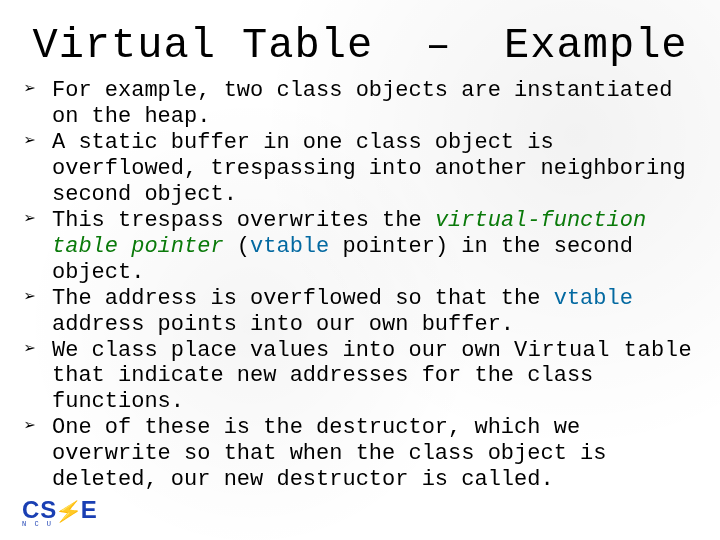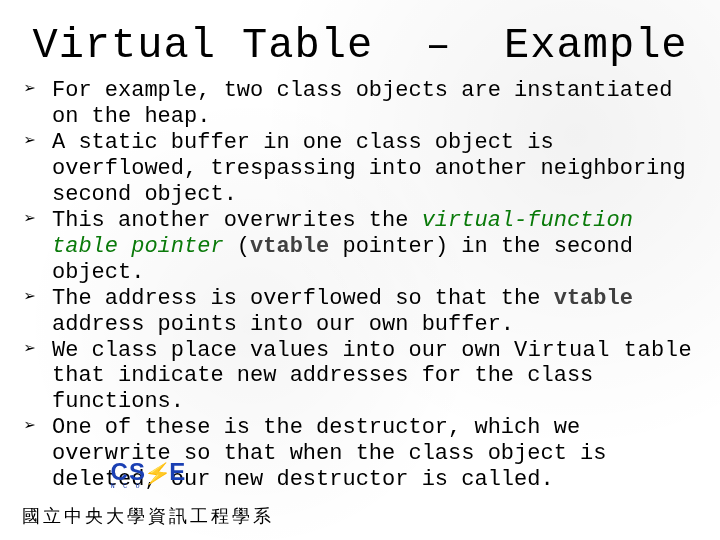--- a/index.html
+++ b/index.html
@@ -46,21 +46,21 @@
     padding-left: 28px;
     margin: 0;
   }
   .bullets li .arrow {
     position: absolute;
     left: 0; top: 2px;
     font-size: 20px;
     line-height: 1;
   }
   .italic-green { color: #0a7a0a; font-style: italic; }
-  .bold-green  { color: #404040; font-family: "Courier New", monospace; font-weight: bold; }
+  .bold-green  { color: #0369a1; font-family: "Courier New", monospace; font-weight: normal; }
   .trojan { letter-spacing: 0.5px; }
   .footer {
     position: absolute;
     left: 22px; bottom: 12px;
     display: flex;
     align-items: center;
     gap: 14px;
     flex-direction: column;
   }
   .logo {
@@ -85,31 +85,30 @@
 
 <div class="bg-deco"></div>
 
 <div class="slide">
 
   <h1 class="title">Virtual Table  –  Example</h1>
 
   <ul class="bullets" id="bullets">
       <li><span class="arrow">➢</span><span>For example, two class objects are instantiated on the heap.</span></li>
       <li><span class="arrow">➢</span><span>A static buffer in one class object is overflowed, trespassing into another neighboring second object.</span></li>
-      <li><span class="arrow">➢</span><span>This another overwrites the </span><span class="italic-green">virtual-function table pointer</span><span> (</span><span class="bold-green">vtable</span><span> pointer) in the second object.</span></li>
+      <li><span class="arrow">➢</span><span>This trespass overwrites the </span><span class="italic-green">virtual-function table pointer</span><span> (</span><span class="bold-green">vtable</span><span> pointer) in the second object.</span></li>
       <li><span class="arrow">➢</span><span>The address is overflowed so that the </span><span class="bold-green">vtable</span><span> address points into our own buffer.</span></li>
       <li><span class="arrow">➢</span><span>We class place values into our own </span><span class="trojan">Virtual table</span><span> that indicate new addresses for the class functions.</span></li>
       <li><span class="arrow">➢</span><span>One of these is the destructor, which we overwrite so that when the class object is deleted, our new destructor is called.</span></li>
     </ul>
 
   <div class="footer">
     <div>
       <div class="logo">
         <span class="cs">CS</span>
         <span class="bolt">⚡</span>
         <span class="e">E</span>
       </div>
       <div class="logo-sub">N C U</div>
     </div>
-    <div class="footer-text">國立中央大學資訊工程學系</div>
   </div>
 
 </div>
 
 </body></html>

